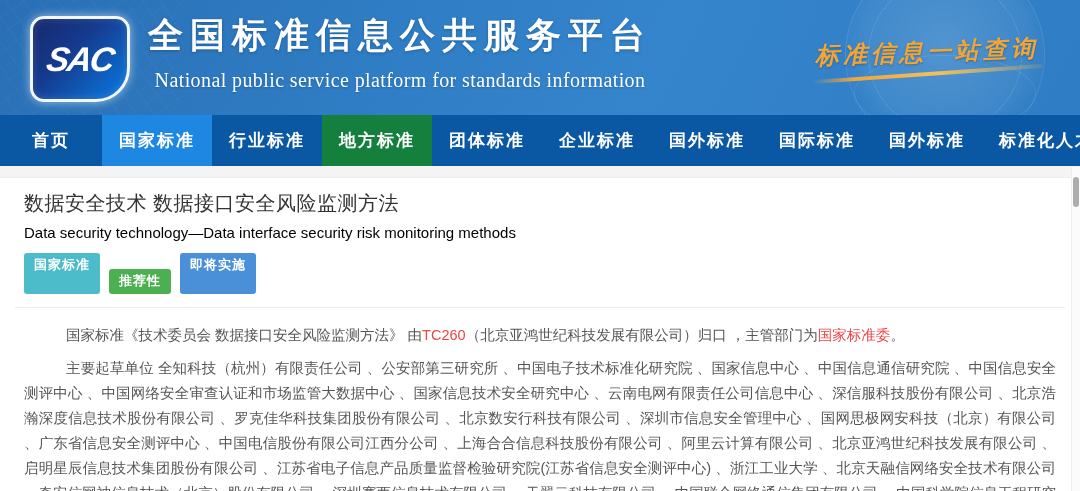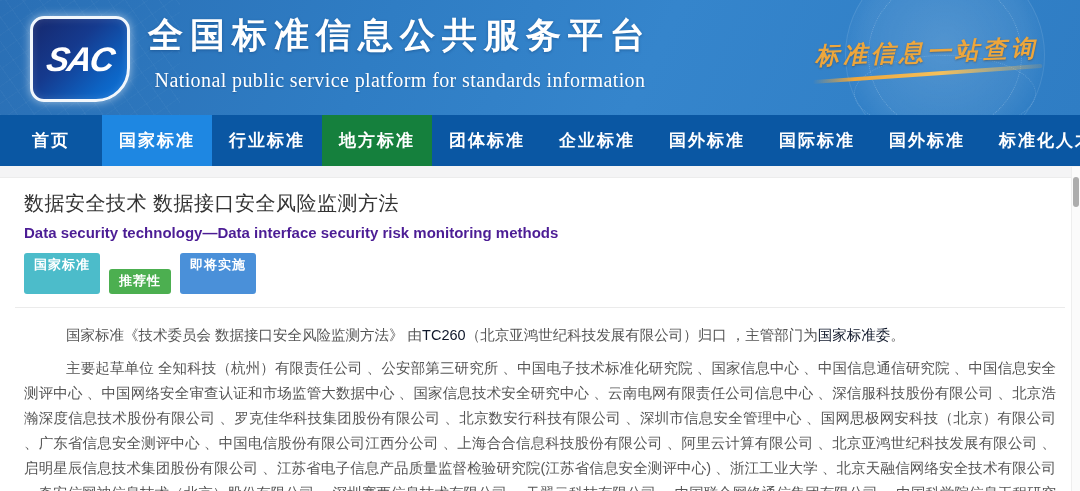--- a/index.html
+++ b/index.html
@@ -54,34 +54,34 @@
     padding:0 17px; cursor:pointer; white-space:nowrap; }
   .nav-item.w2 { padding:0 32px; }
   .nav-item.active { background:#1e87e2; }
   .nav-item.hover { background:#15803d; }
 
   .gray-strip { height:12px; background:#f4f4f5; border-bottom:1px solid #ececec; }
 
   
   .content { position:relative; padding:12px 24px 0 24px; background:#fff; height:313px; }
   .std-title { font-size:20px; font-weight:normal; color:#333; letter-spacing:.5px; }
-  .std-title-en { margin-top:7px; font-size:15px; color:#4c1d95;font-weight:bold; }
+  .std-title-en { margin-top:7px; font-size:15px; color:#000000; }
   .badges { margin-top:12px; display:flex; gap:9px; }
   .badge { color:#fff; font-size:13px; font-weight:bold; letter-spacing:1px;
     padding:3px 10px 4px; border-radius:3px; }
   .badge-national { background:#4cbcca; }
   .badge-recommended { background:#4caf50;margin-top:16px; }
   .badge-upcoming { background:#4a90d9; }
 
   .divider { margin:13px -9px 0 -9px; border:none; border-top:1px solid #ebebeb; }
 
   .para { margin-top:15px; font-size:14.5px; line-height:25px; color:#555;
     text-indent:2.9em; }
   .para2 { margin-top:8px; text-align:justify; }
-  .link { color:#0f172a; text-decoration:none; cursor:pointer; }
+  .link { color:#ef4444; text-decoration:none; cursor:pointer; }
 
   
   .scroll-track { position:absolute; right:0; top:167px; bottom:0; width:9px;
     background:#fbfbfb; border-left:1px solid #eee; }
   .scroll-thumb { position:absolute; right:1px; top:10px; width:6px; height:30px;
     background:#adadad; border-radius:3px; cursor:pointer; }
 </style>
 </head>
 <body>
 

